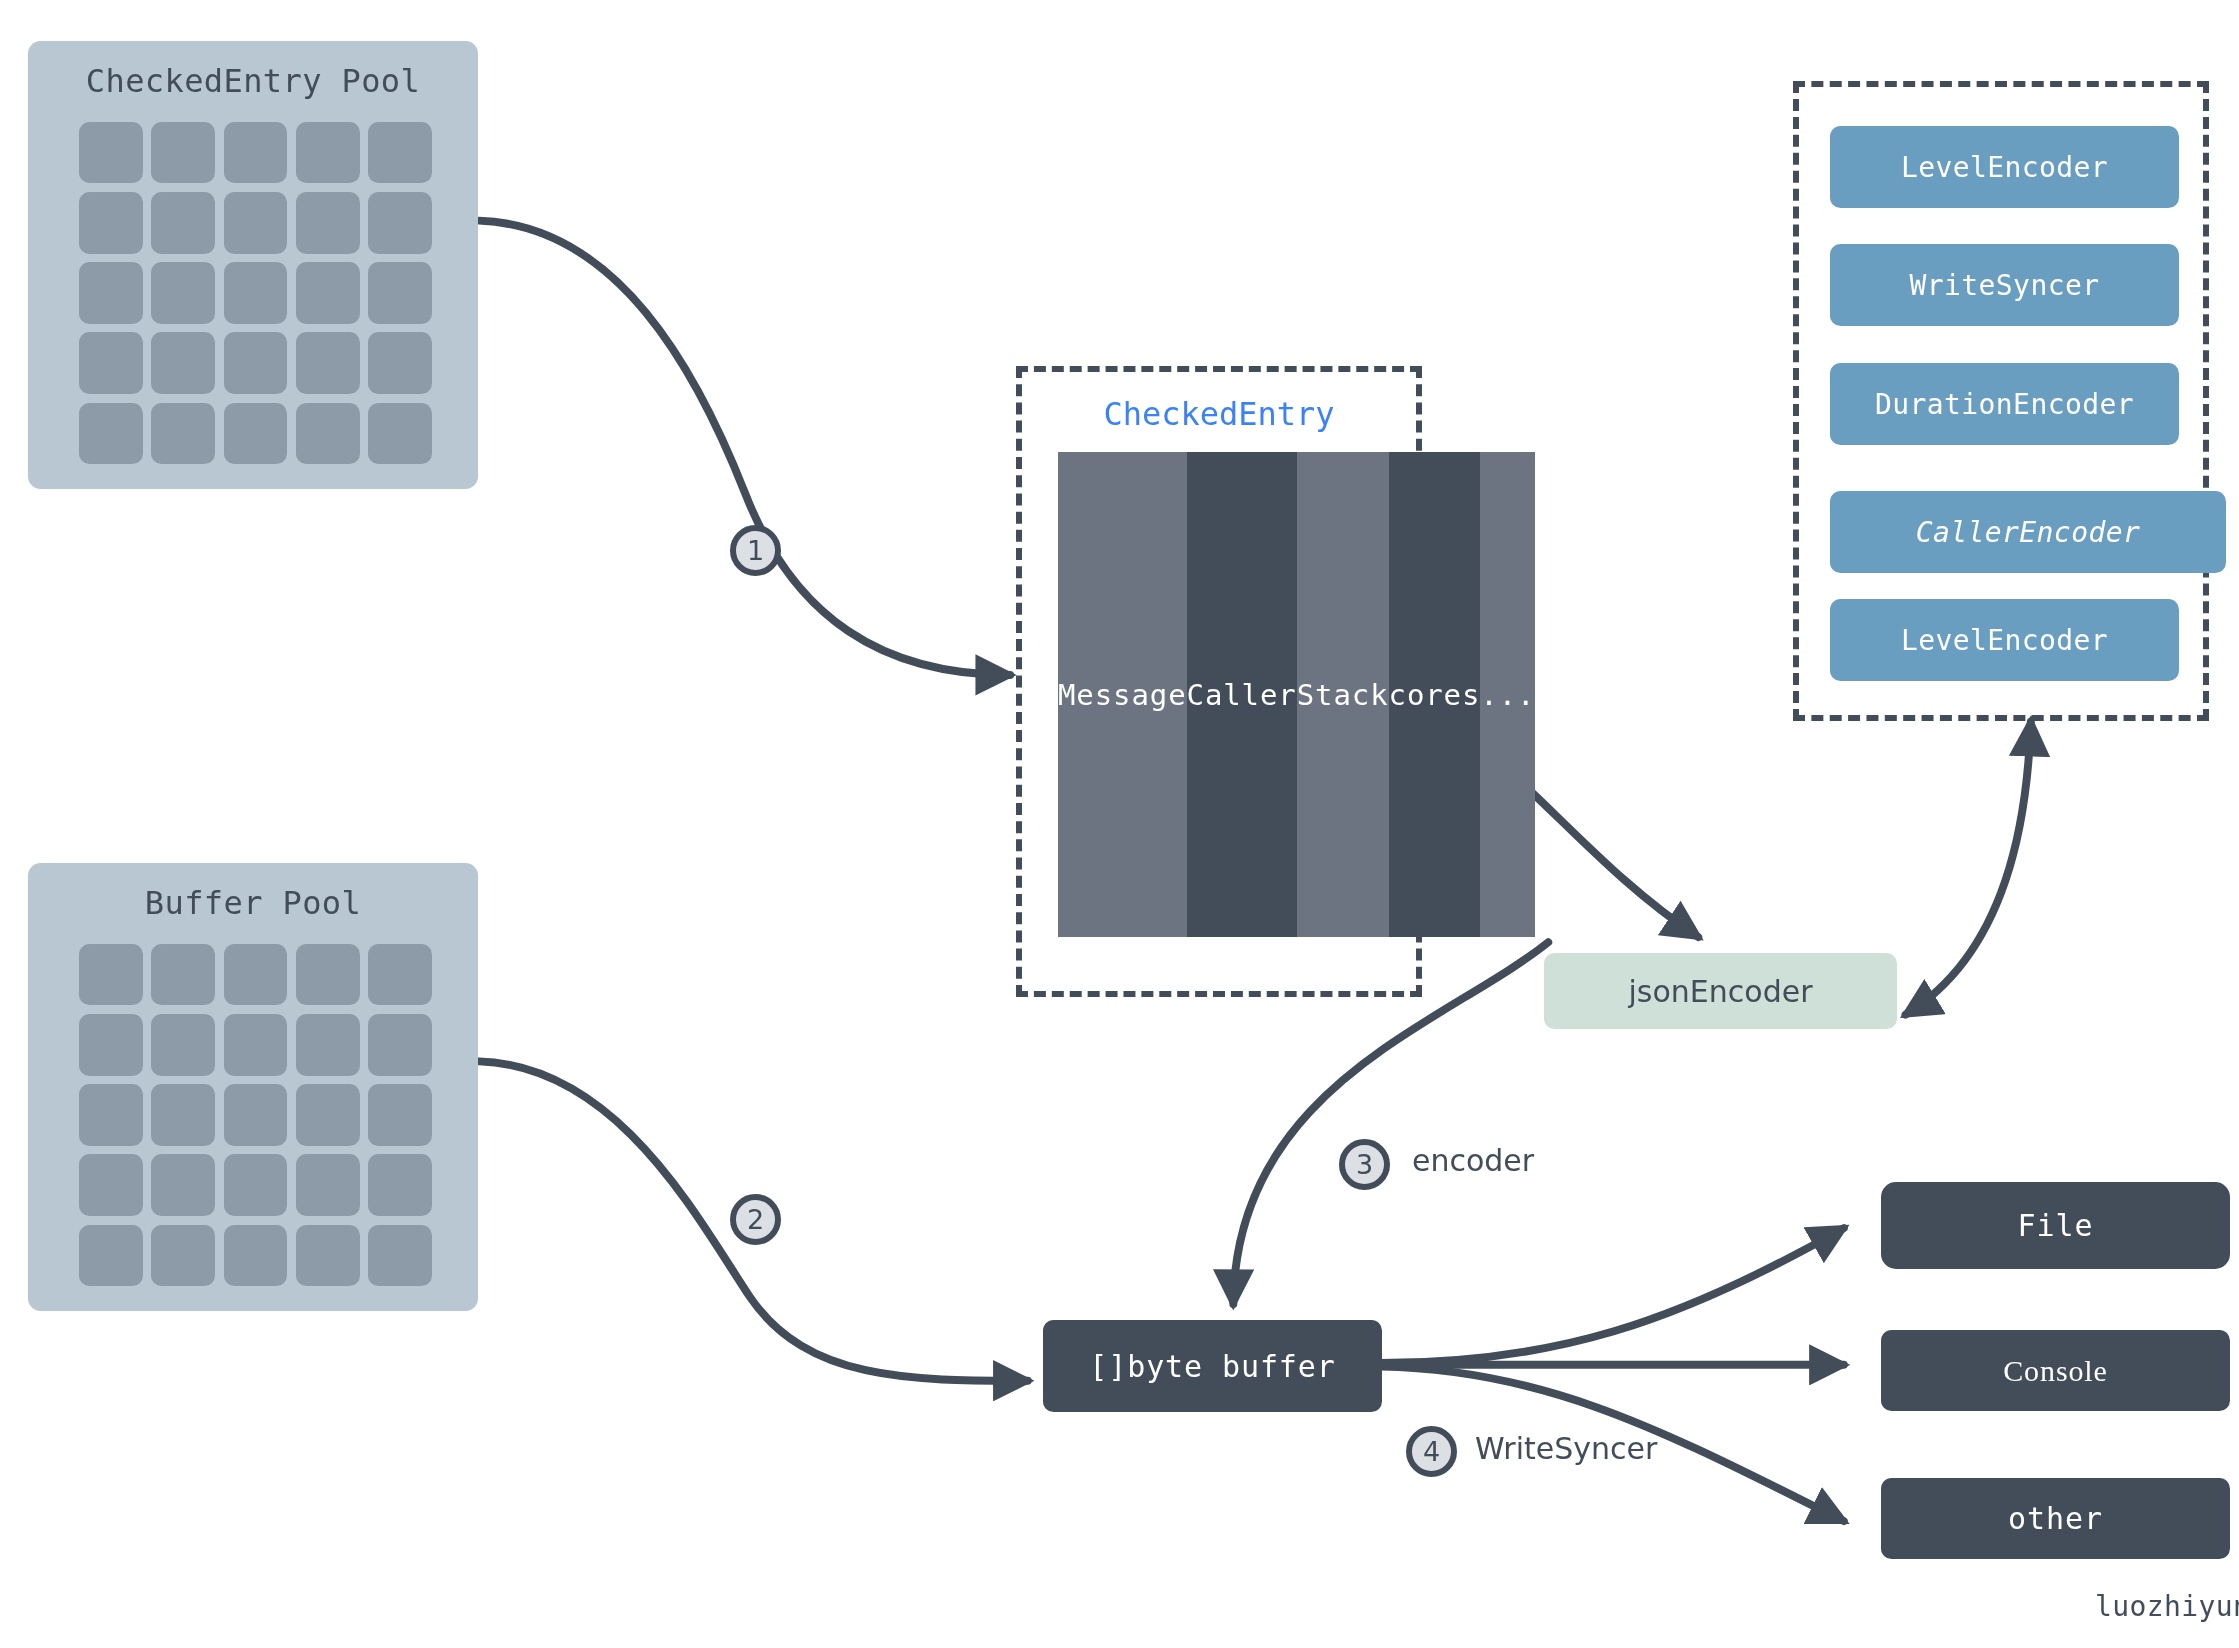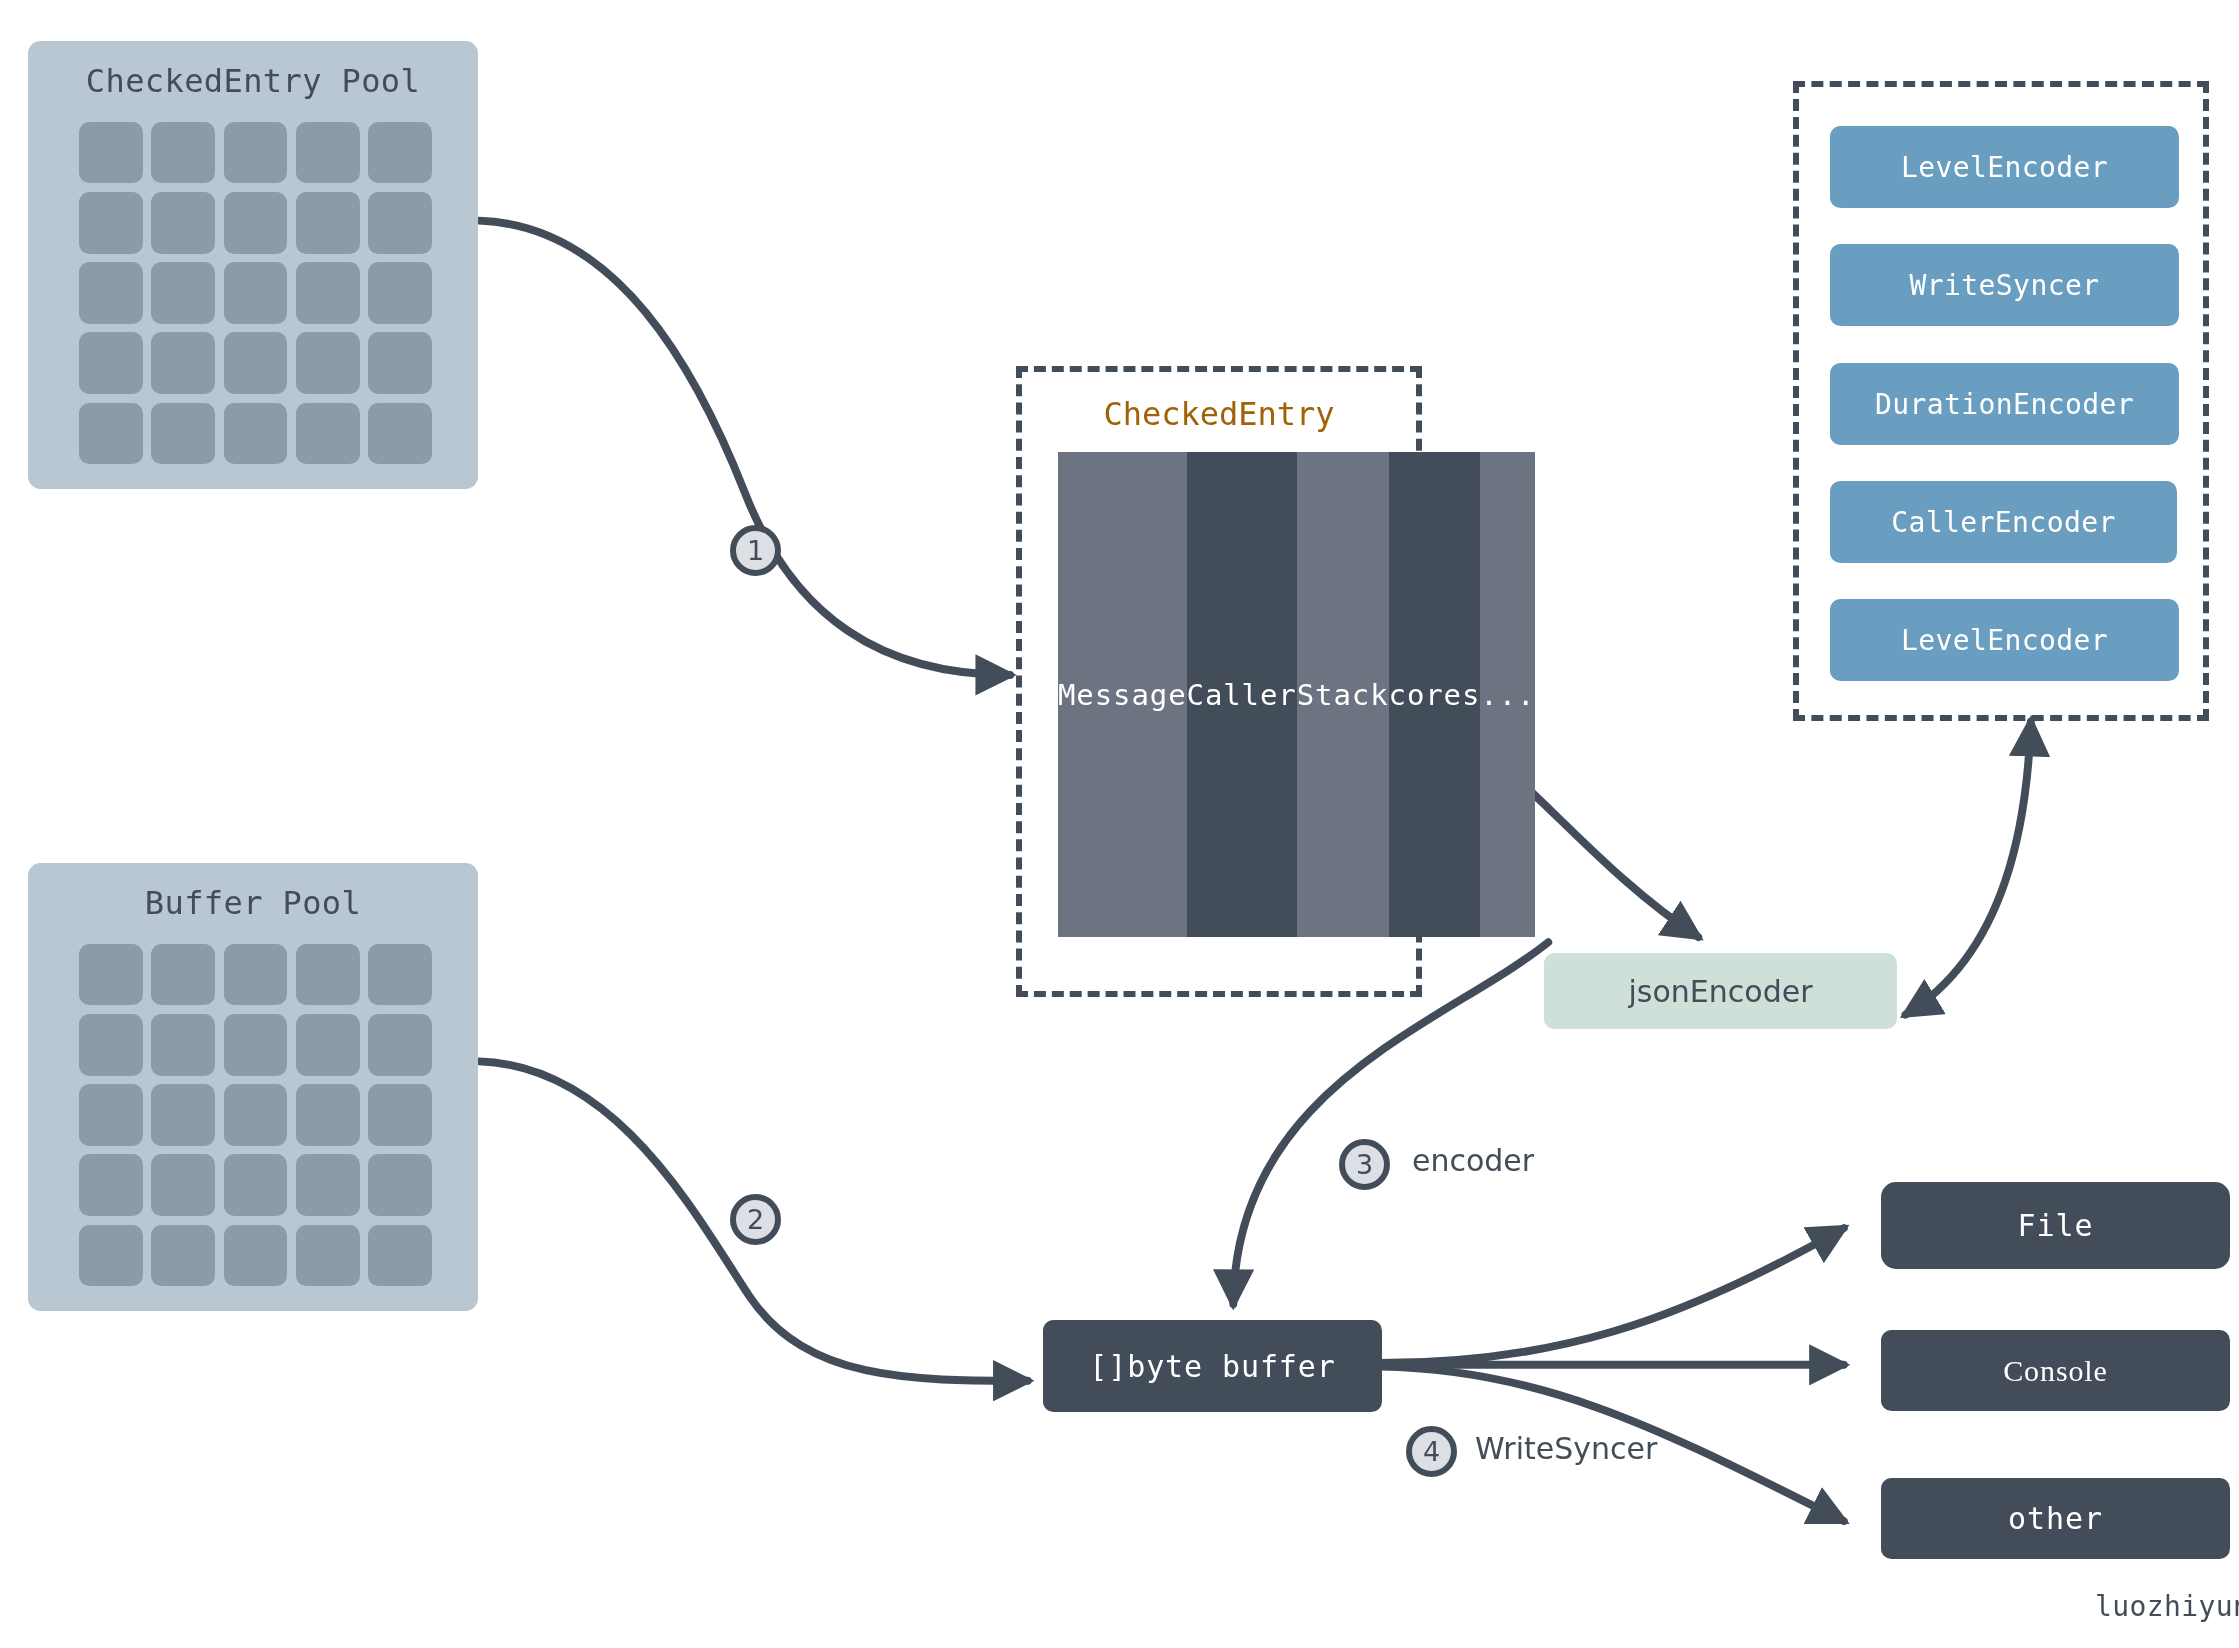--- a/index.html
+++ b/index.html
@@ -56,21 +56,21 @@
   .dashed-box {
     position: absolute;
     border: 6.2px dashed #434d59;
     box-sizing: border-box;
     background: transparent;
   }
   .dashed-title {
     position: absolute;
     left: 0; right: 0;
     text-align: center;
-    color: #a16207;
+    color: #3b82f6;
     font-family: "DejaVu Sans Mono", monospace;
     font-size: 32px;
     white-space: nowrap;
   }
 
   
   .field-stack {
     position: absolute;
     display: flex;
     flex-direction: row;
@@ -263,21 +263,21 @@
     <div class="field-row light">Stack</div>
     <div class="field-row dark">cores</div>
     <div class="field-row light">...</div>
   </div>
 
   <div class="dashed-box" style="left:1793px; top:81px; width:416px; height:640px;">
   </div>
   <div class="chip" style="left:1830px; top:126px; width:349px; height:82px;">LevelEncoder</div>
   <div class="chip" style="left:1830px; top:244px; width:349px; height:82px;">WriteSyncer</div>
   <div class="chip" style="left:1830px; top:363px; width:349px; height:82px;">DurationEncoder</div>
-  <div class="chip" style="left:1830px; top:481px; width:347px; height:82px;">CallerEncoder</div>
+  <div class="chip" style="left:1830px; top:491px; width:396px; height:82px;font-style:italic;">CallerEncoder</div>
   <div class="chip" style="left:1830px; top:599px; width:349px; height:82px;">LevelEncoder</div>
 
   <div class="mint-node" style="left:1544px; top:953px; width:353px; height:76px;">jsonEncoder</div>
 
   <div class="dark-node" style="left:1043px; top:1320px; width:339px; height:92px;">[]byte buffer</div>
 
   <div class="dark-node" style="left:1881px; top:1182px; width:349px; height:87px;border-radius:15px;">File</div>
   <div class="dark-node" style="left:1881px; top:1330px; width:349px; height:81px;font-family:Liberation Serif, serif;">Console</div>
   <div class="dark-node" style="left:1881px; top:1478px; width:349px; height:81px;">other</div>
 

